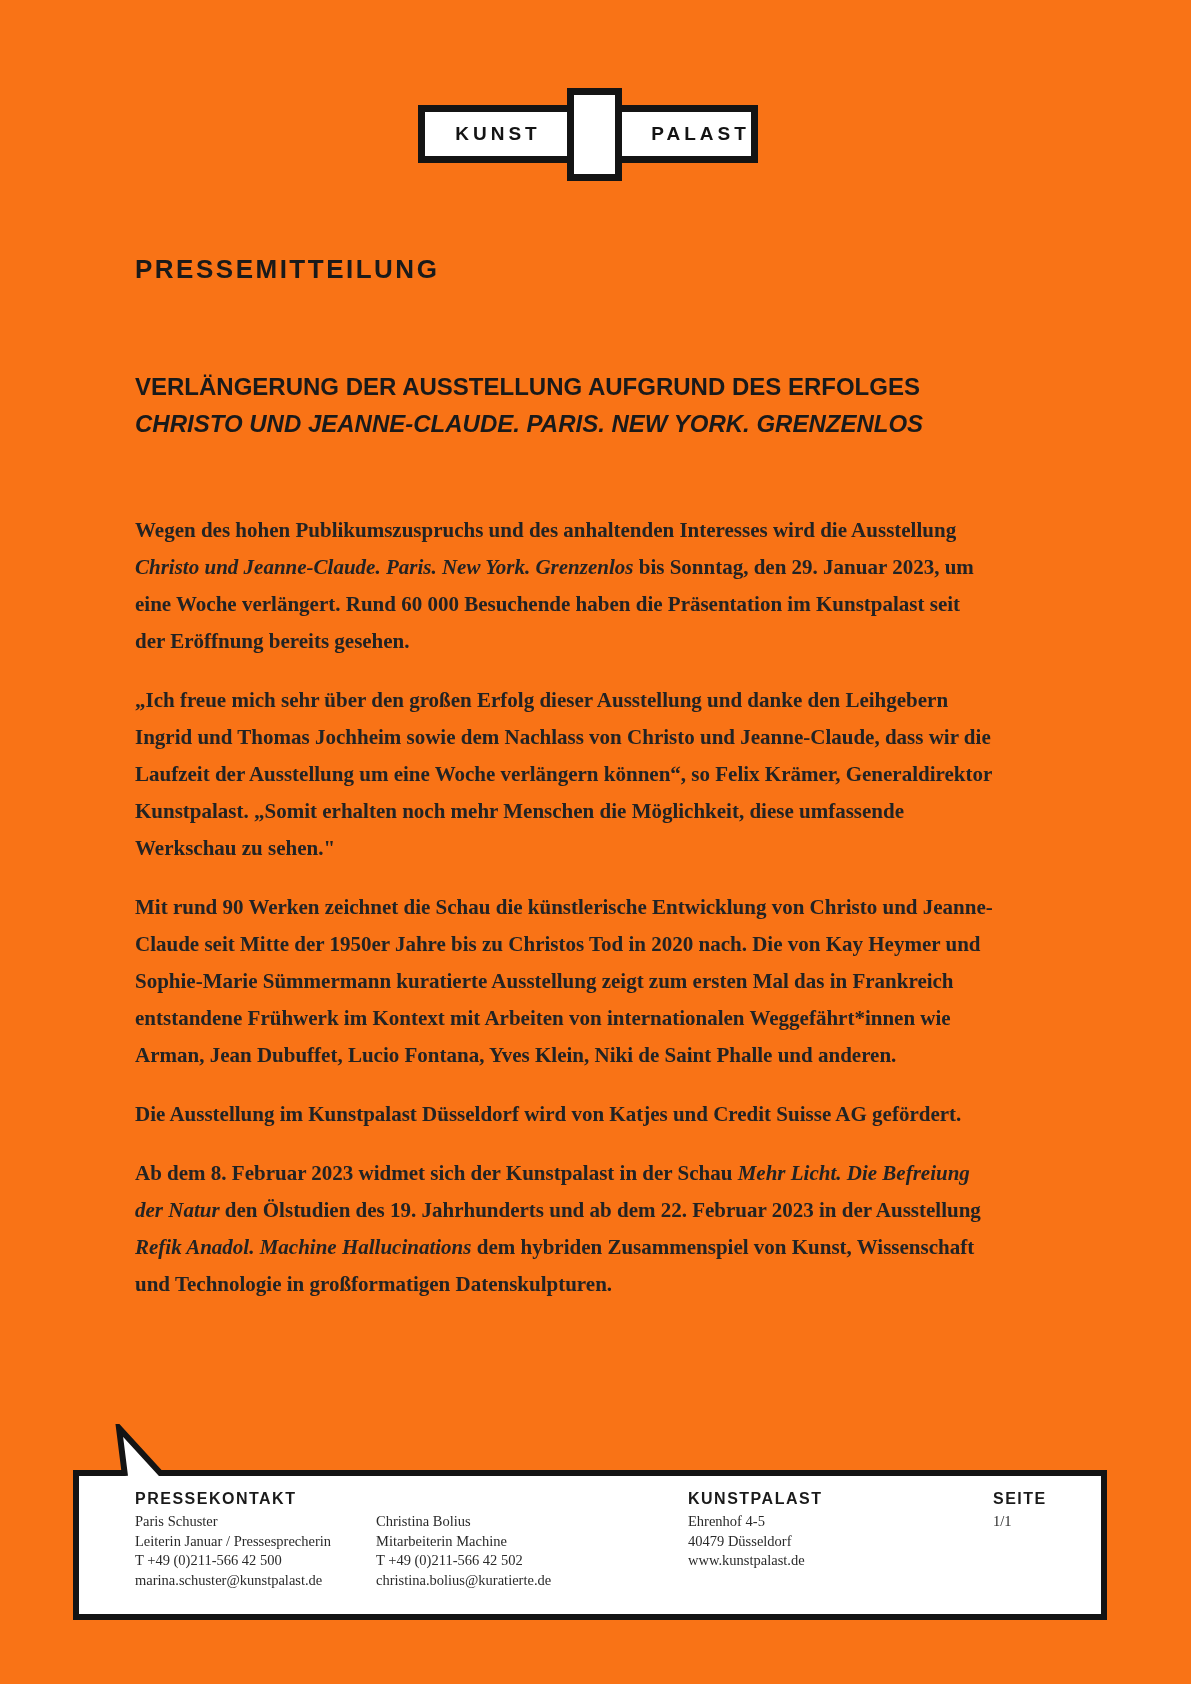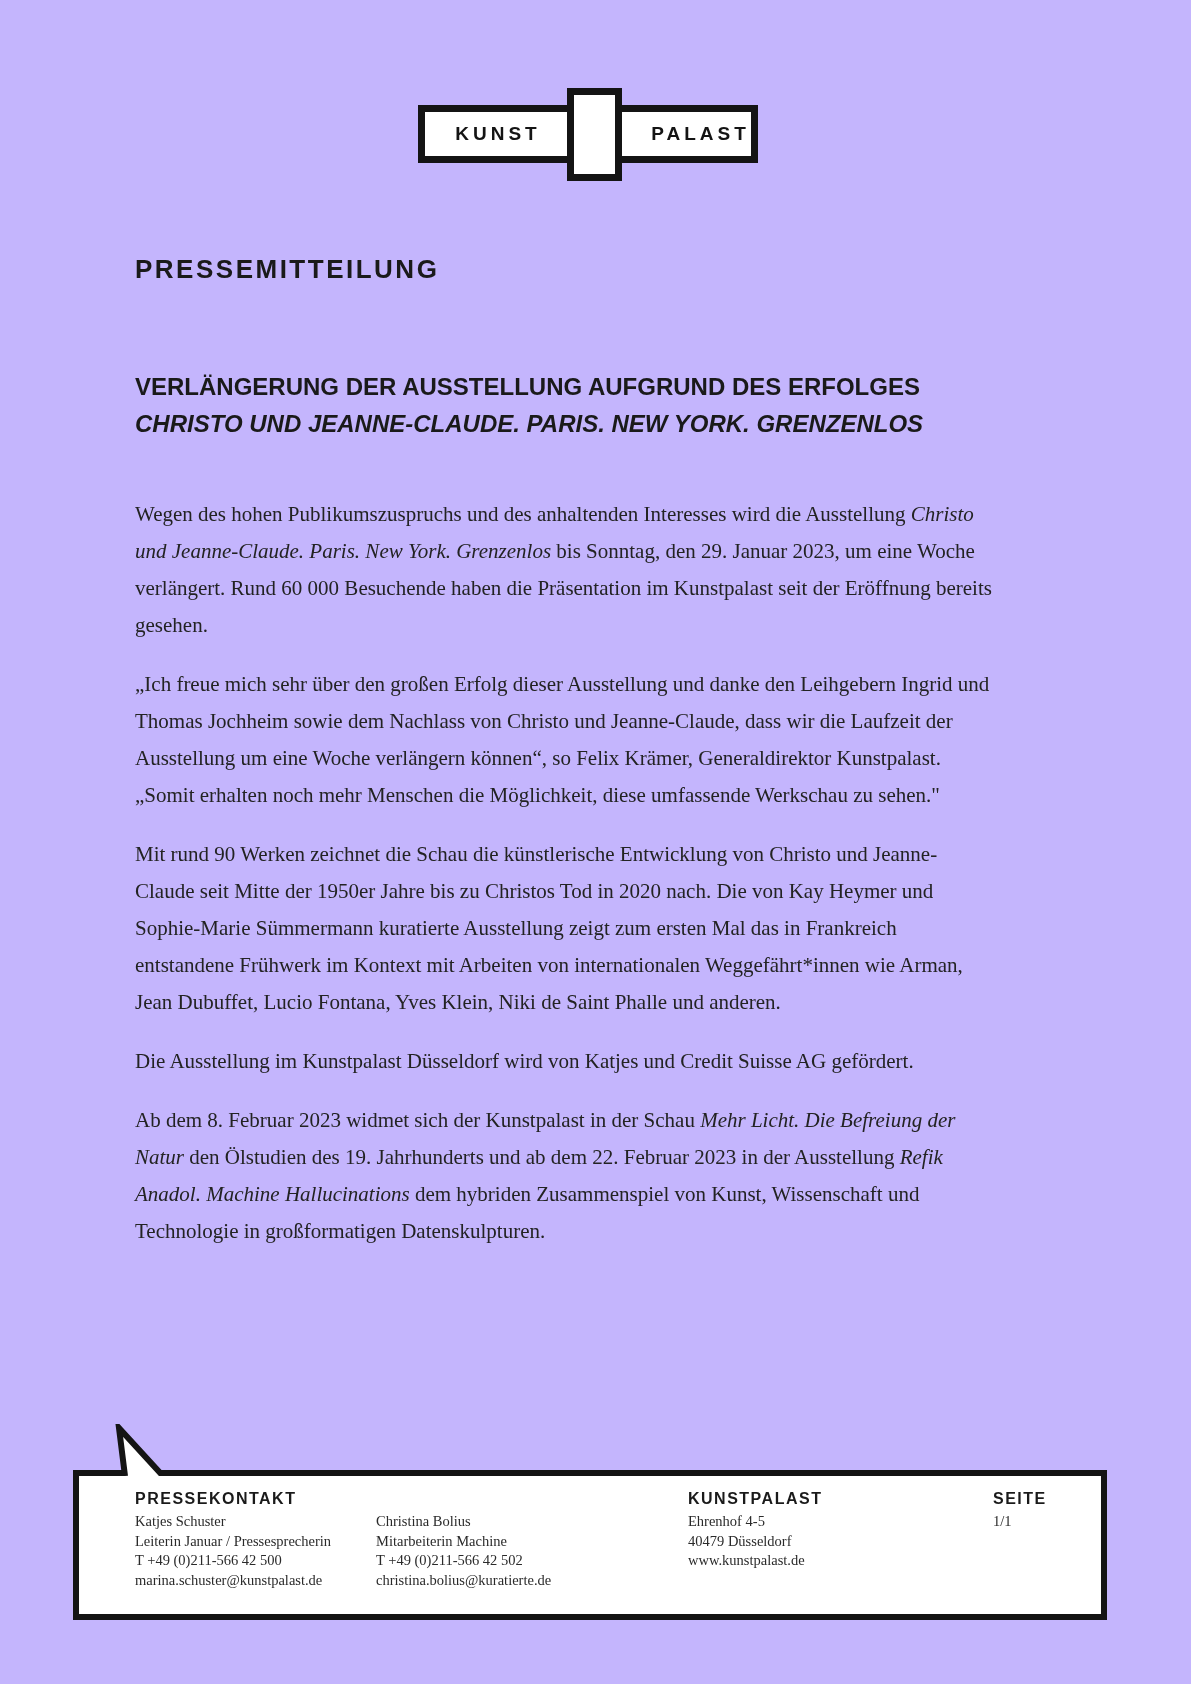--- a/index.html
+++ b/index.html
@@ -1,19 +1,19 @@
 <!DOCTYPE html>
 <html><head>
 <meta charset="utf-8">
 <style>
   html,body{margin:0;padding:0;background:#ffffff;}
   #page{
     position:relative;
     width:1191px;height:1684px;
-    background:#c4b5fd;
+    background:#f97316;
     color:#222222;
     font-family:"Liberation Serif",serif;
     overflow:hidden;
   }
   
   .logo{position:absolute;left:418px;top:88px;width:340px;height:93px;}
   .logo-bar{
     position:absolute;left:0;top:17px;width:340px;height:58px;
     border:7px solid #141414;box-sizing:border-box;background:#ffffff;
     display:flex;align-items:stretch;
@@ -40,22 +40,22 @@
   
   .title{
     position:absolute;left:135px;top:368px;width:900px;
     font-family:"Liberation Sans",sans-serif;font-weight:bold;
     font-size:24px;line-height:37px;color:#1a1a1a;
   }
   .title .line{white-space:nowrap;}
   .title .italic{font-style:italic;}
   
   .body-text{
-    position:absolute;left:135px;top:496px;width:858px;
-    font-size:21px;line-height:37px;color:#232323;
+    position:absolute;left:135px;top:512px;width:858px;
+    font-size:21px;line-height:37px;color:#232323;font-weight:bold;
   }
   .body-text p{margin:0 0 22px 0;}
   .body-text em{font-style:italic;}
   
   .footer-box{
     position:absolute;left:73px;top:1470px;width:1034px;height:150px;
     border:6px solid #141414;box-sizing:border-box;background:#ffffff;
   }
   .footer-tail{position:absolute;left:110px;top:1424px;}
   .f-col{position:absolute;top:1490px;font-size:14.5px;line-height:19.5px;color:#2a2a2a;}
@@ -104,21 +104,21 @@
     <p><span>Ab dem 8. Februar 2023 widmet sich der Kunstpalast in der Schau </span><em>Mehr Licht. Die Befreiung der Natur</em><span> den Ölstudien des 19. Jahrhunderts und ab dem 22. Februar 2023 in der Ausstellung </span><em>Refik Anadol. Machine Hallucinations</em><span> dem hybriden Zusammenspiel von Kunst, Wissenschaft und Technologie in großformatigen Datenskulpturen.</span></p>
   </div>
 
   <div class="footer-box"></div>
   <svg class="footer-tail" width="62" height="52" viewBox="0 0 62 52">
     <path d="M15 52 L9 4 L53 52" fill="#ffffff" stroke="#141414" stroke-width="6"></path>
   </svg>
 
   <div class="f-col col1">
     <span class="f-head">PRESSEKONTAKT</span>
-    <div>Katjes Schuster</div>
+    <div>Paris Schuster</div>
     <div>Leiterin Januar / Pressesprecherin</div>
     <div>T +49 (0)211-566 42 500</div>
     <div>marina.schuster@kunstpalast.de</div>
   </div>
 
   <div class="f-col col2">
     <span class="f-head spacer">&nbsp;</span>
     <div>Christina Bolius</div>
     <div>Mitarbeiterin Machine</div>
     <div>T +49 (0)211-566 42 502</div>

